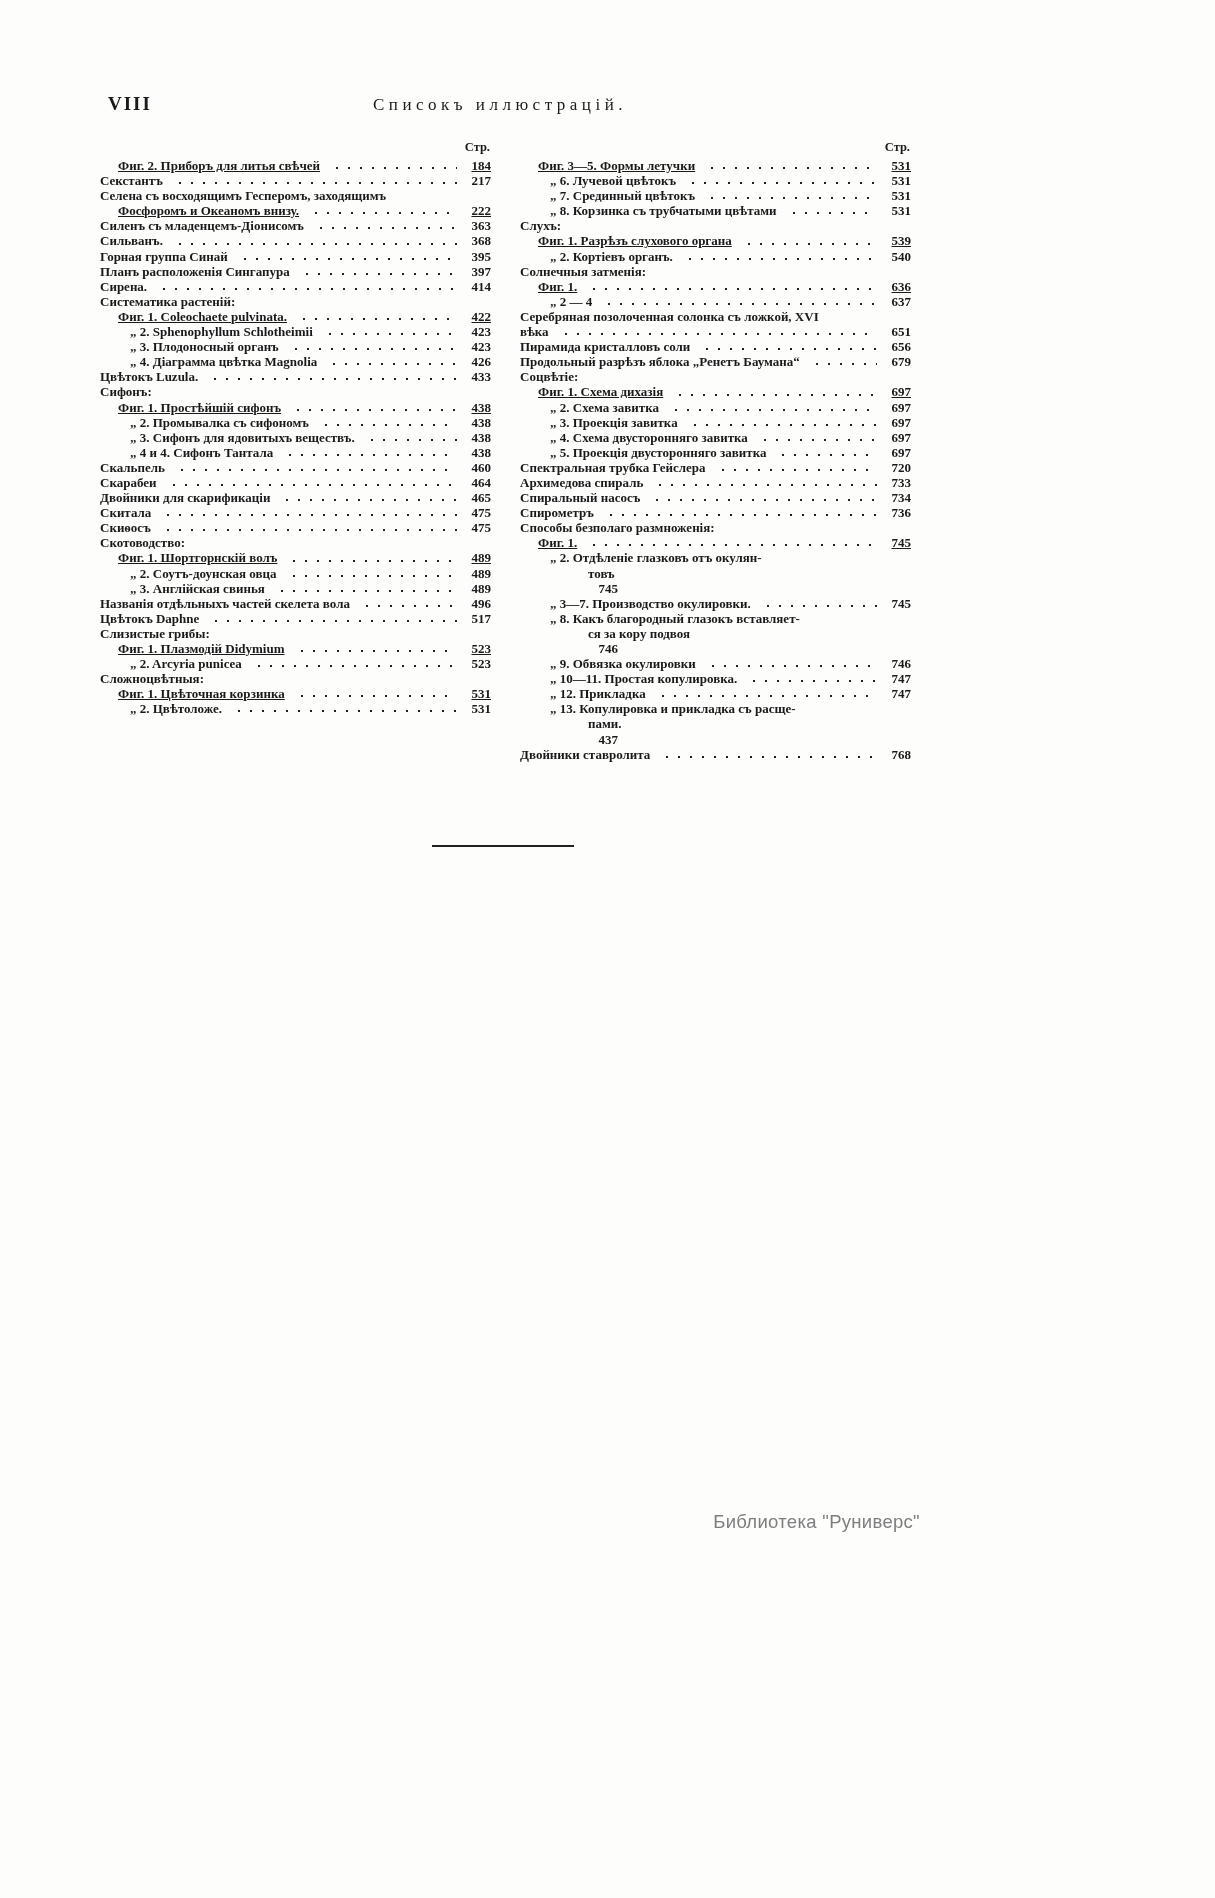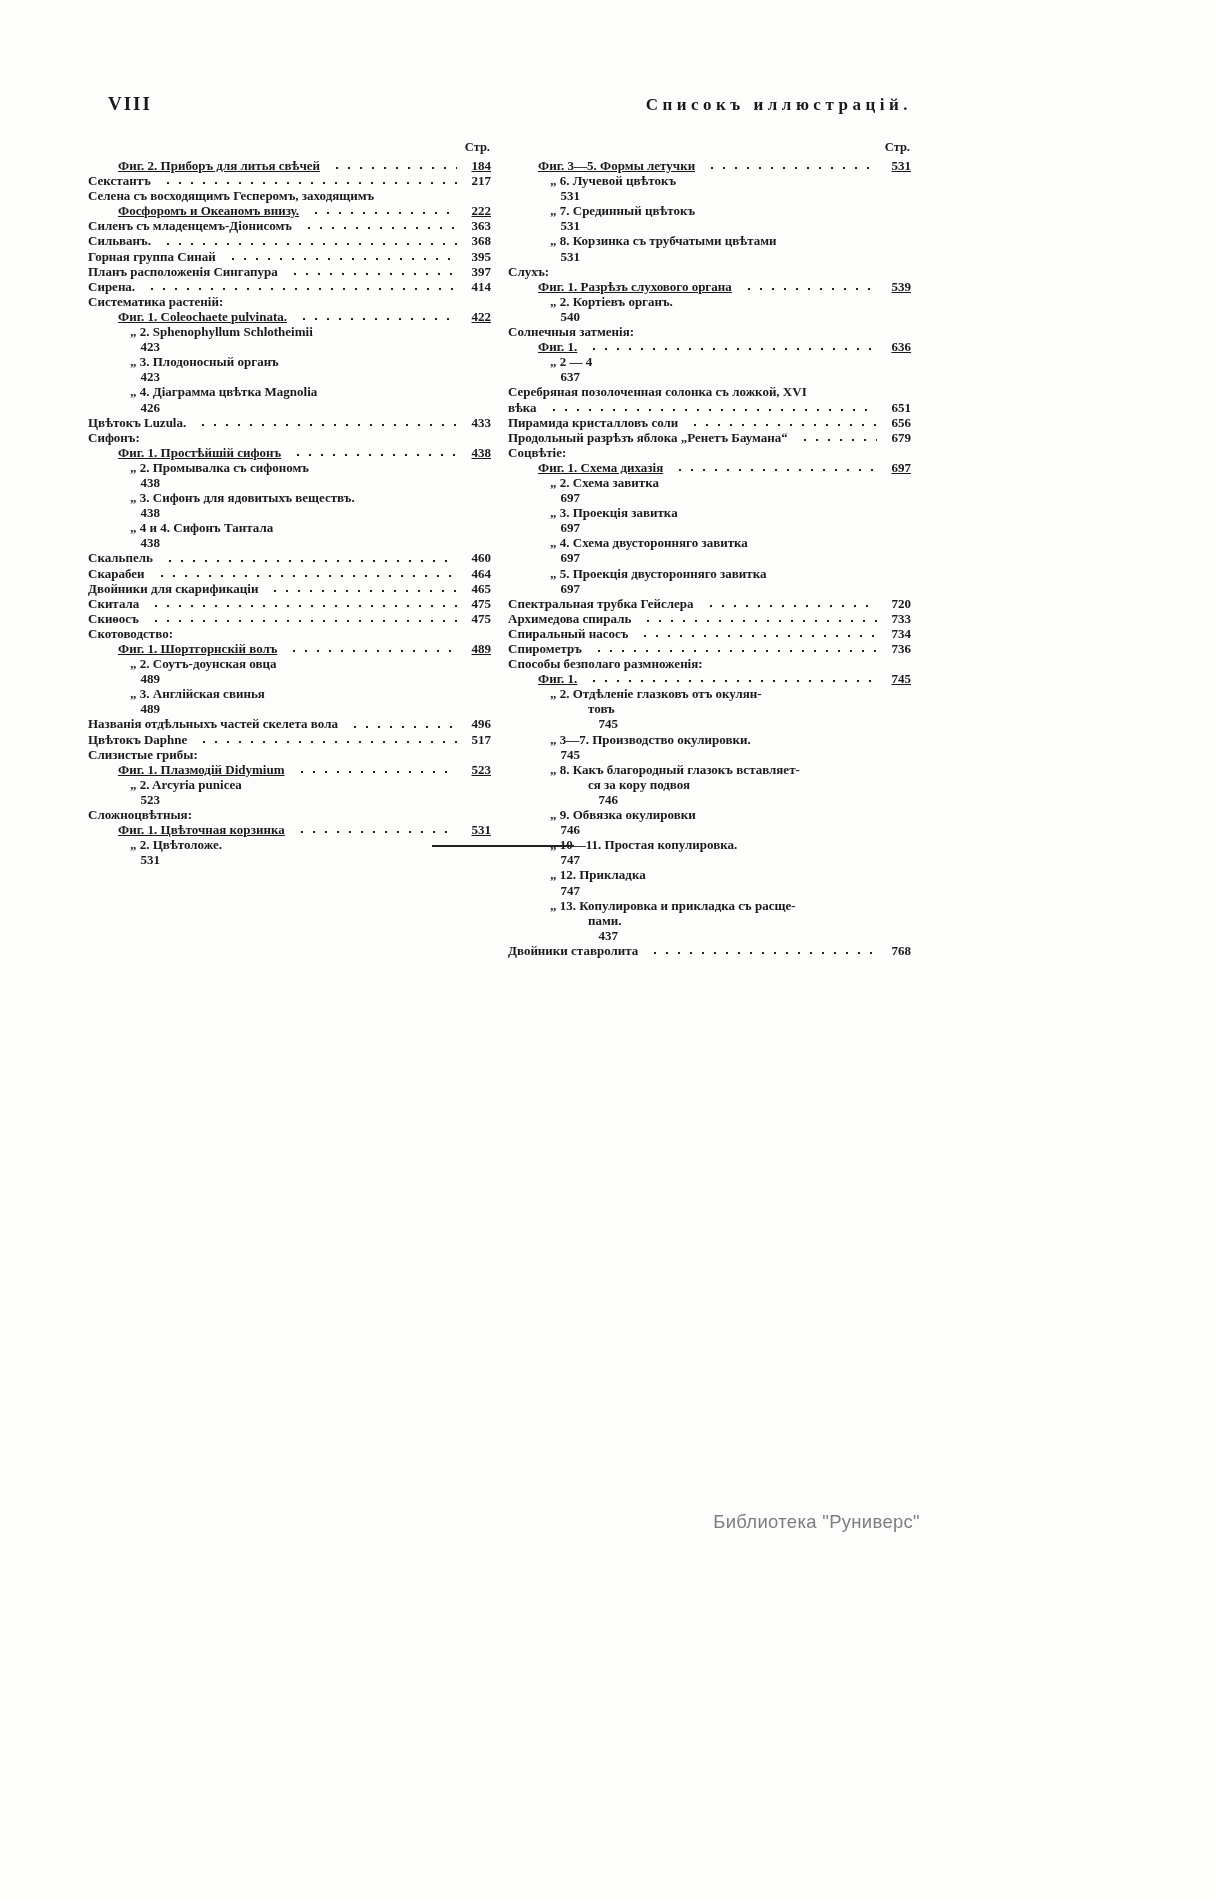--- a/index.html
+++ b/index.html
@@ -9,21 +9,21 @@
     font-family:"Liberation Serif","DejaVu Serif",serif;
     color:#1a1a1a;
     overflow:hidden;
   }
   .folio{
     position:absolute;left:108px;top:93px;
     font-size:19px;letter-spacing:2px;font-weight:600;
   }
   .page-title{
     position:absolute;left:88px;top:95px;width:824px;
-    text-align:right;font-size:17px;letter-spacing:4.5px;font-weight:700;
+    text-align:center;font-size:17px;letter-spacing:4.5px;font-weight:400;
   }
   .toc{
     position:absolute;left:88px;top:140px;width:824px;
     display:flex;align-items:flex-start;
   }
   .col{width:403px;}
   .col-divider{width:1px;background:#2e2b28;margin:2px 8px 0 8px;}
   .col-head{
     text-align:right;font-size:12.5px;font-weight:600;
     height:18px;padding-right:1px;
@@ -36,23 +36,23 @@
   }
   .line .txt{flex:0 0 auto;}
   .line .dots{
     flex:1 1 auto;min-width:10px;align-self:stretch;
     background-image:radial-gradient(circle,#242220 1.15px,rgba(0,0,0,0) 1.45px);
     background-size:12px 4px;background-repeat:repeat-x;
     background-position:5px calc(100% - 3px);
     margin:0 4px 0 6px;
   }
   .line .pg{flex:0 0 auto;min-width:30px;text-align:right;}
-  .i0{padding-left:0;}
+  .i0{padding-left:0;margin-left:12px;}
   .i1{padding-left:30px;text-decoration:underline;}
-  .i2{padding-left:42px;flex-direction:column;}
+  .i2{padding-left:42px;}
   .i3{padding-left:80px;flex-direction:column;}
   .end-rule{
     position:absolute;left:432px;top:845px;width:142px;height:0;
     border-top:2px solid #242220;
   }
   .watermark{
     position:absolute;left:690px;top:1511px;width:230px;
     font-family:"Liberation Sans","DejaVu Sans",sans-serif;
     font-size:18.5px;color:#7e7e7e;letter-spacing:0.3px;
     text-align:right;

